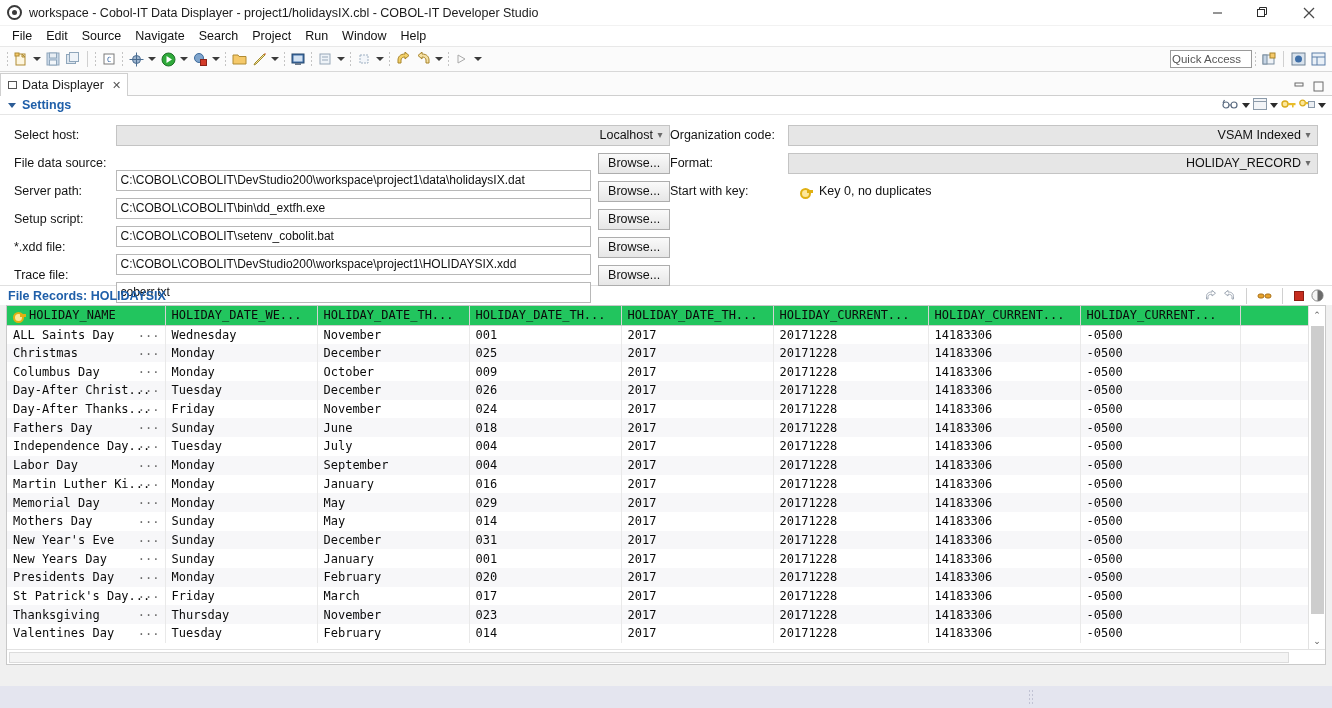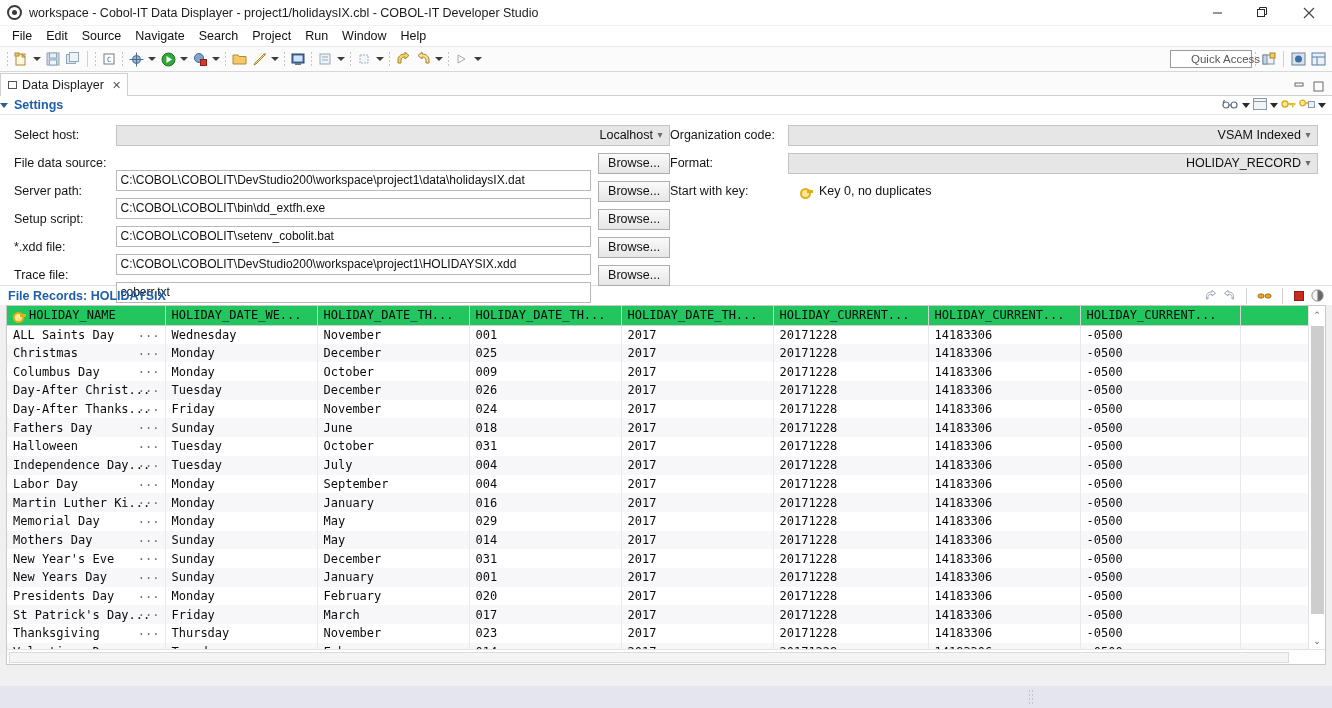--- a/index.html
+++ b/index.html
@@ -72,21 +72,21 @@
   .tb-arrow::after {
     content: ""; border-left: 4px solid transparent;
     border-right: 4px solid transparent; border-top: 4px solid #3b3b3b;
   }
   .quick-access {
     margin-left: auto; display: flex; align-items: center;
   }
   .qa-box {
     width: 82px; height: 18px; border: 1px solid #9a9a9a;
     background: #fff; font-size: 11.5px; color: #555;
-    padding: 0 20px; line-height: 16px; white-space: nowrap;
+    padding: 0 1px; line-height: 16px; white-space: nowrap;
   }
   .perspective-btns { display: flex; align-items: center; }
 
   
   .tabstrip {
     height: 24px; background: #fbfbfb;
     display: flex; align-items: flex-end;
     border-bottom: 1px solid #cfcfcf;
     position: relative;
   }
@@ -102,21 +102,21 @@
   }
   .tab .x { color: #555; font-size: 11px; margin-left: 3px; }
   .tab-right-ctl {
     margin-left: auto; display: flex; gap: 8px;
     align-items: center; padding-right: 8px; color: #444;
   }
 
   
   .section-hdr {
     height: 19px; display: flex; align-items: center;
-    background: #ffffff;
+    padding-left: 8px; background: #ffffff;
     border-bottom: 1px solid #e6e6e6;
   }
   .twisty {
     width: 0; height: 0; margin-right: 6px;
     border-left: 4px solid transparent; border-right: 4px solid transparent;
     border-top: 5px solid #2c5c96;
   }
   .section-title {
     font-weight: bold; color: #1f5fa9; font-size: 12.5px;
   }
@@ -691,31 +691,20 @@
               <td>Sunday</td>
               <td>June</td>
               <td>018</td>
               <td>2017</td>
               <td>20171228</td>
               <td>14183306</td>
               <td>-0500</td>
               <td></td>
             </tr>
             <tr>
-              <td class="nm">Halloween<span class="ell">...</span></td>
-              <td>Tuesday</td>
-              <td>October</td>
-              <td>031</td>
-              <td>2017</td>
-              <td>20171228</td>
-              <td>14183306</td>
-              <td>-0500</td>
-              <td></td>
-            </tr>
-            <tr>
               <td class="nm">Independence Day...<span class="ell">...</span></td>
               <td>Tuesday</td>
               <td>July</td>
               <td>004</td>
               <td>2017</td>
               <td>20171228</td>
               <td>14183306</td>
               <td>-0500</td>
               <td></td>
             </tr>

